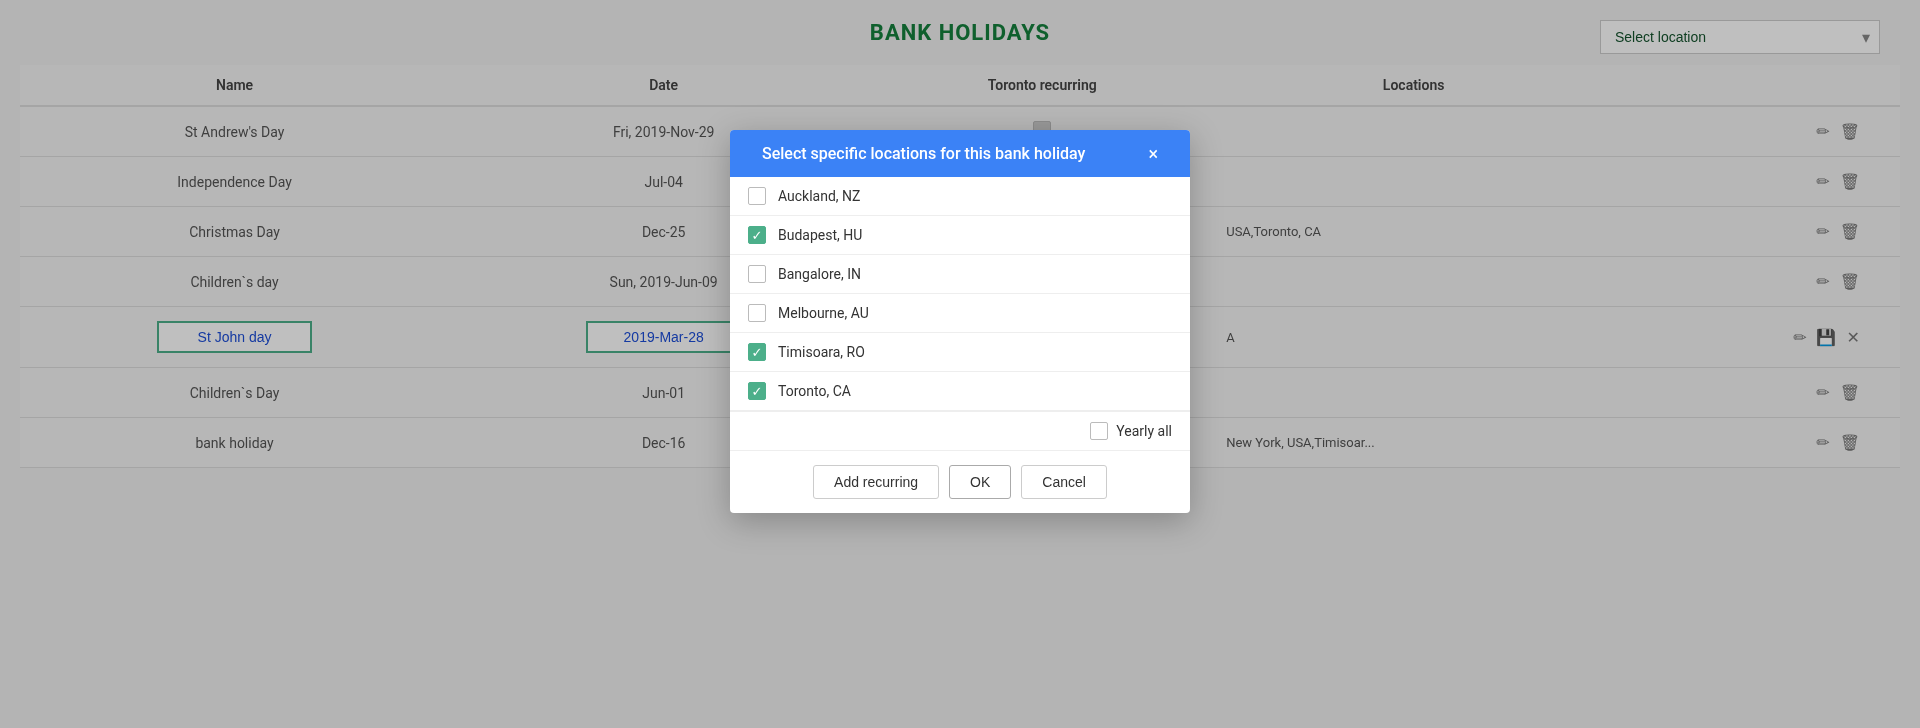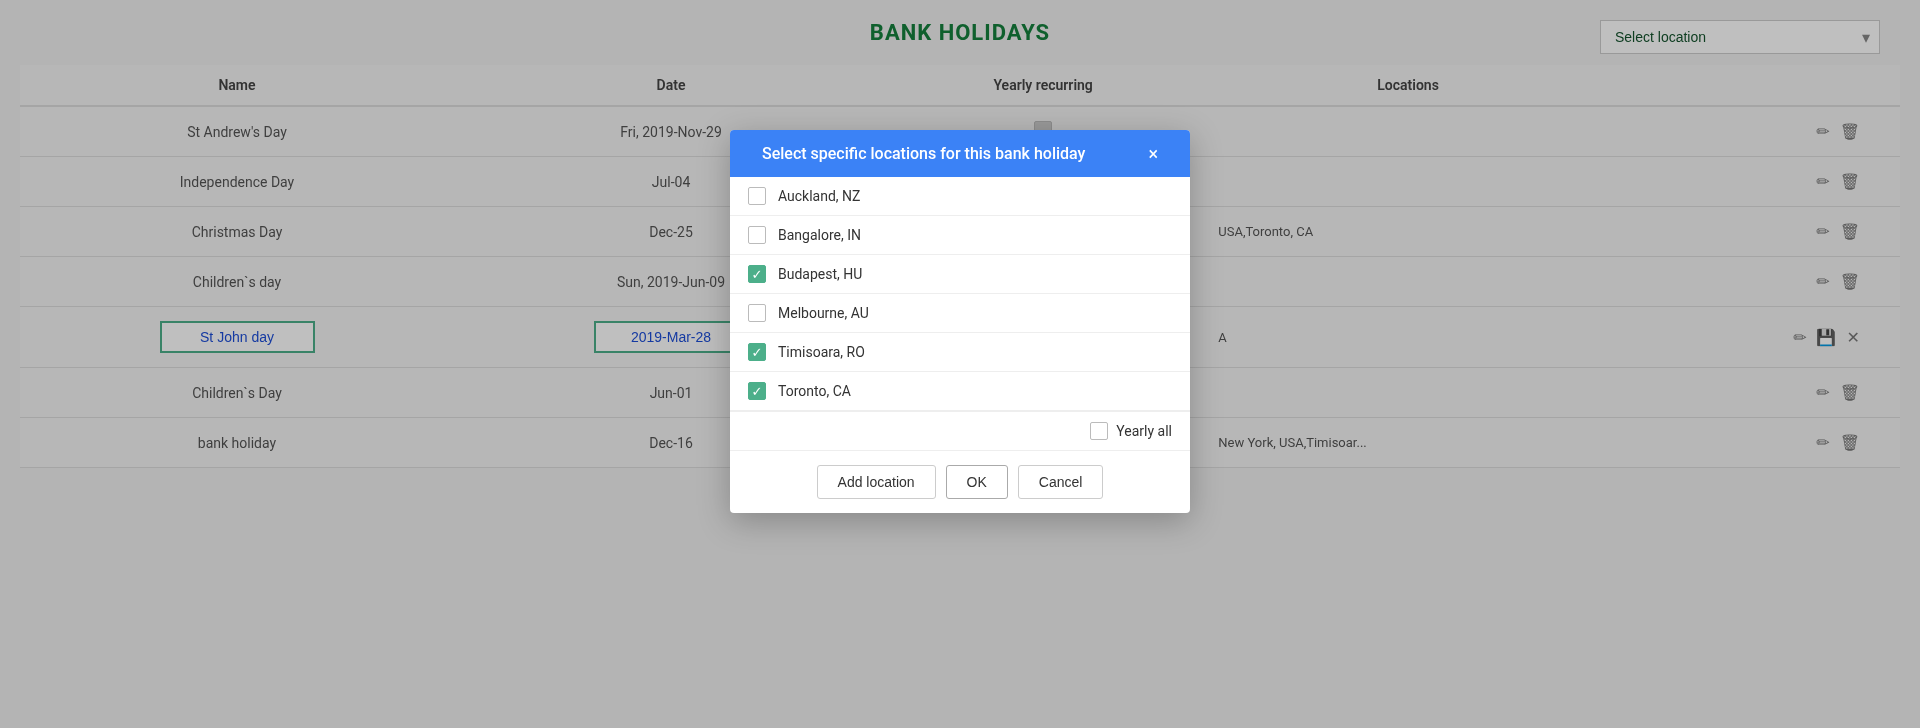--- a/index.html
+++ b/index.html
@@ -317,21 +317,21 @@
       <span class="select-arrow">▾</span>
     </div>
   </div>
 
   <div class="table-container">
     <table>
       <thead>
         <tr>
           <th>Name</th>
           <th>Date</th>
-          <th>Yearly recurring</th>
+          <th>Toronto recurring</th>
           <th>Locations</th>
           <th></th>
         </tr>
       </thead>
       <tbody id="table-body">
 
         <tr>
           <td class="name-cell">St Andrew's Day</td>
           <td>Fri, 2019-Nov-29</td>
           <td class="checkbox-cell"><span class="check-gray"></span></td>
@@ -437,45 +437,45 @@
       <span class="modal-title">Select specific locations for this bank holiday</span>
       <span class="modal-close">×</span>
     </div>
     <div class="modal-body">
       <ul class="location-list" id="location-list">
       <li class="location-item">
             <div class="loc-checkbox unchecked"></div>
             <span class="loc-name">Auckland, NZ</span>
           </li>
           <li class="location-item">
+            <div class="loc-checkbox checked"></div>
+            <span class="loc-name">Budapest, HU</span>
+          </li>
+          <li class="location-item">
             <div class="loc-checkbox unchecked"></div>
             <span class="loc-name">Bangalore, IN</span>
-          </li>
-          <li class="location-item">
-            <div class="loc-checkbox checked"></div>
-            <span class="loc-name">Budapest, HU</span>
           </li>
           <li class="location-item">
             <div class="loc-checkbox unchecked"></div>
             <span class="loc-name">Melbourne, AU</span>
           </li>
           <li class="location-item">
             <div class="loc-checkbox checked"></div>
             <span class="loc-name">Timisoara, RO</span>
           </li>
           <li class="location-item">
             <div class="loc-checkbox checked"></div>
             <span class="loc-name">Toronto, CA</span>
           </li>
         </ul>
       <div class="modal-select-all-row">
         <span class="select-all-cb"></span>
         <span class="select-all-label">Yearly all</span>
       </div>
     </div>
     <div class="modal-footer">
-      <button class="btn">Add location</button>
+      <button class="btn">Add recurring</button>
       <button class="btn btn-ok">OK</button>
       <button class="btn">Cancel</button>
     </div>
   </div>
 
 </div>
 
 </body></html>

